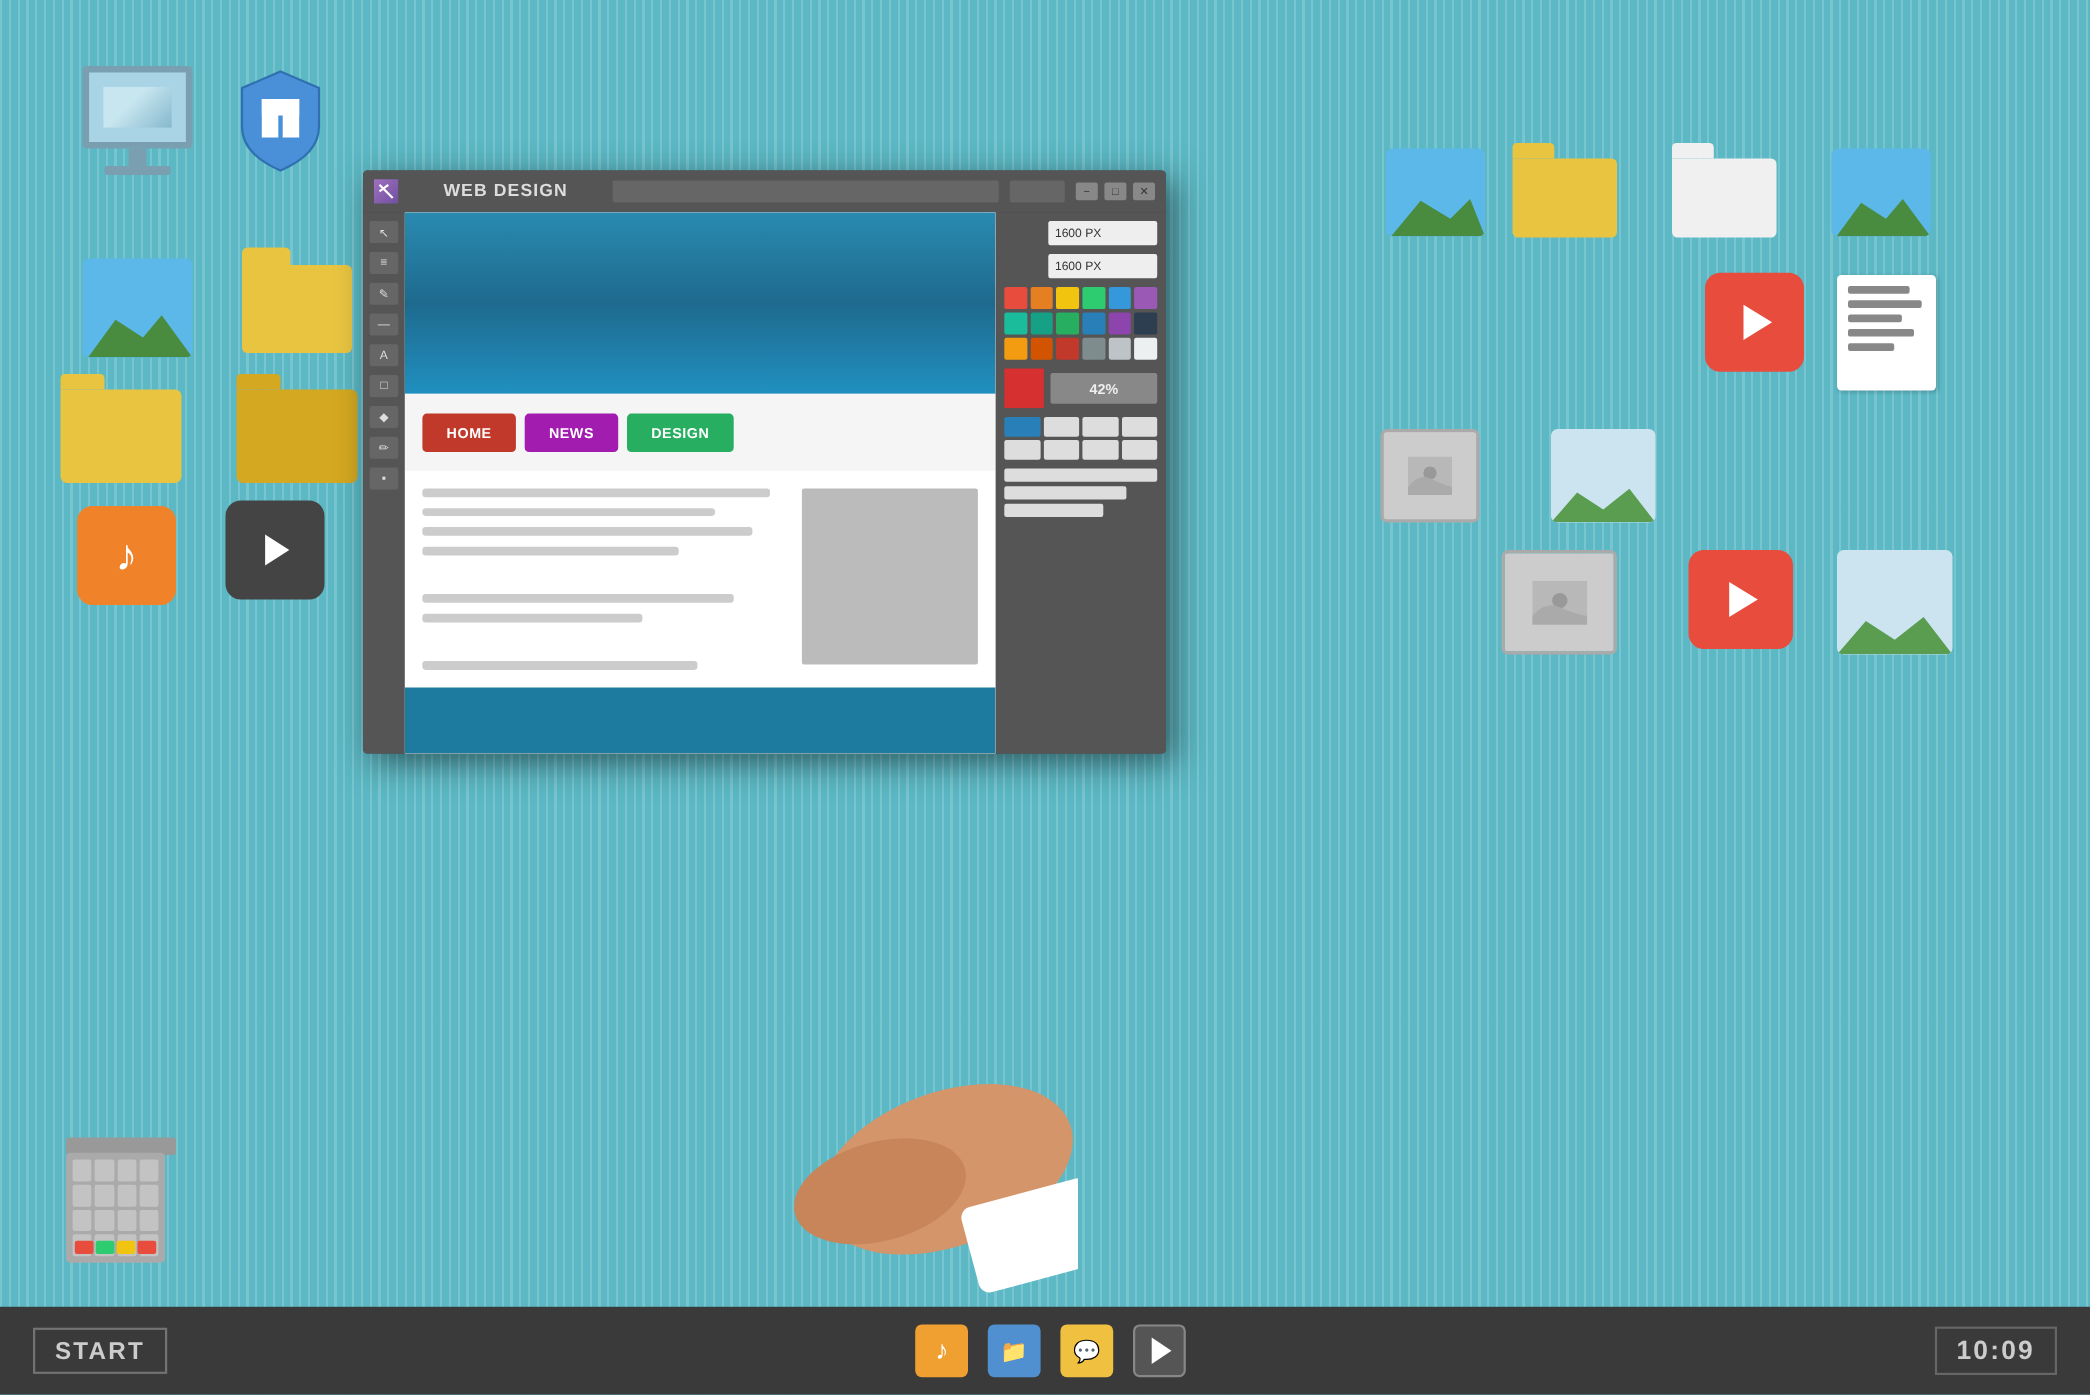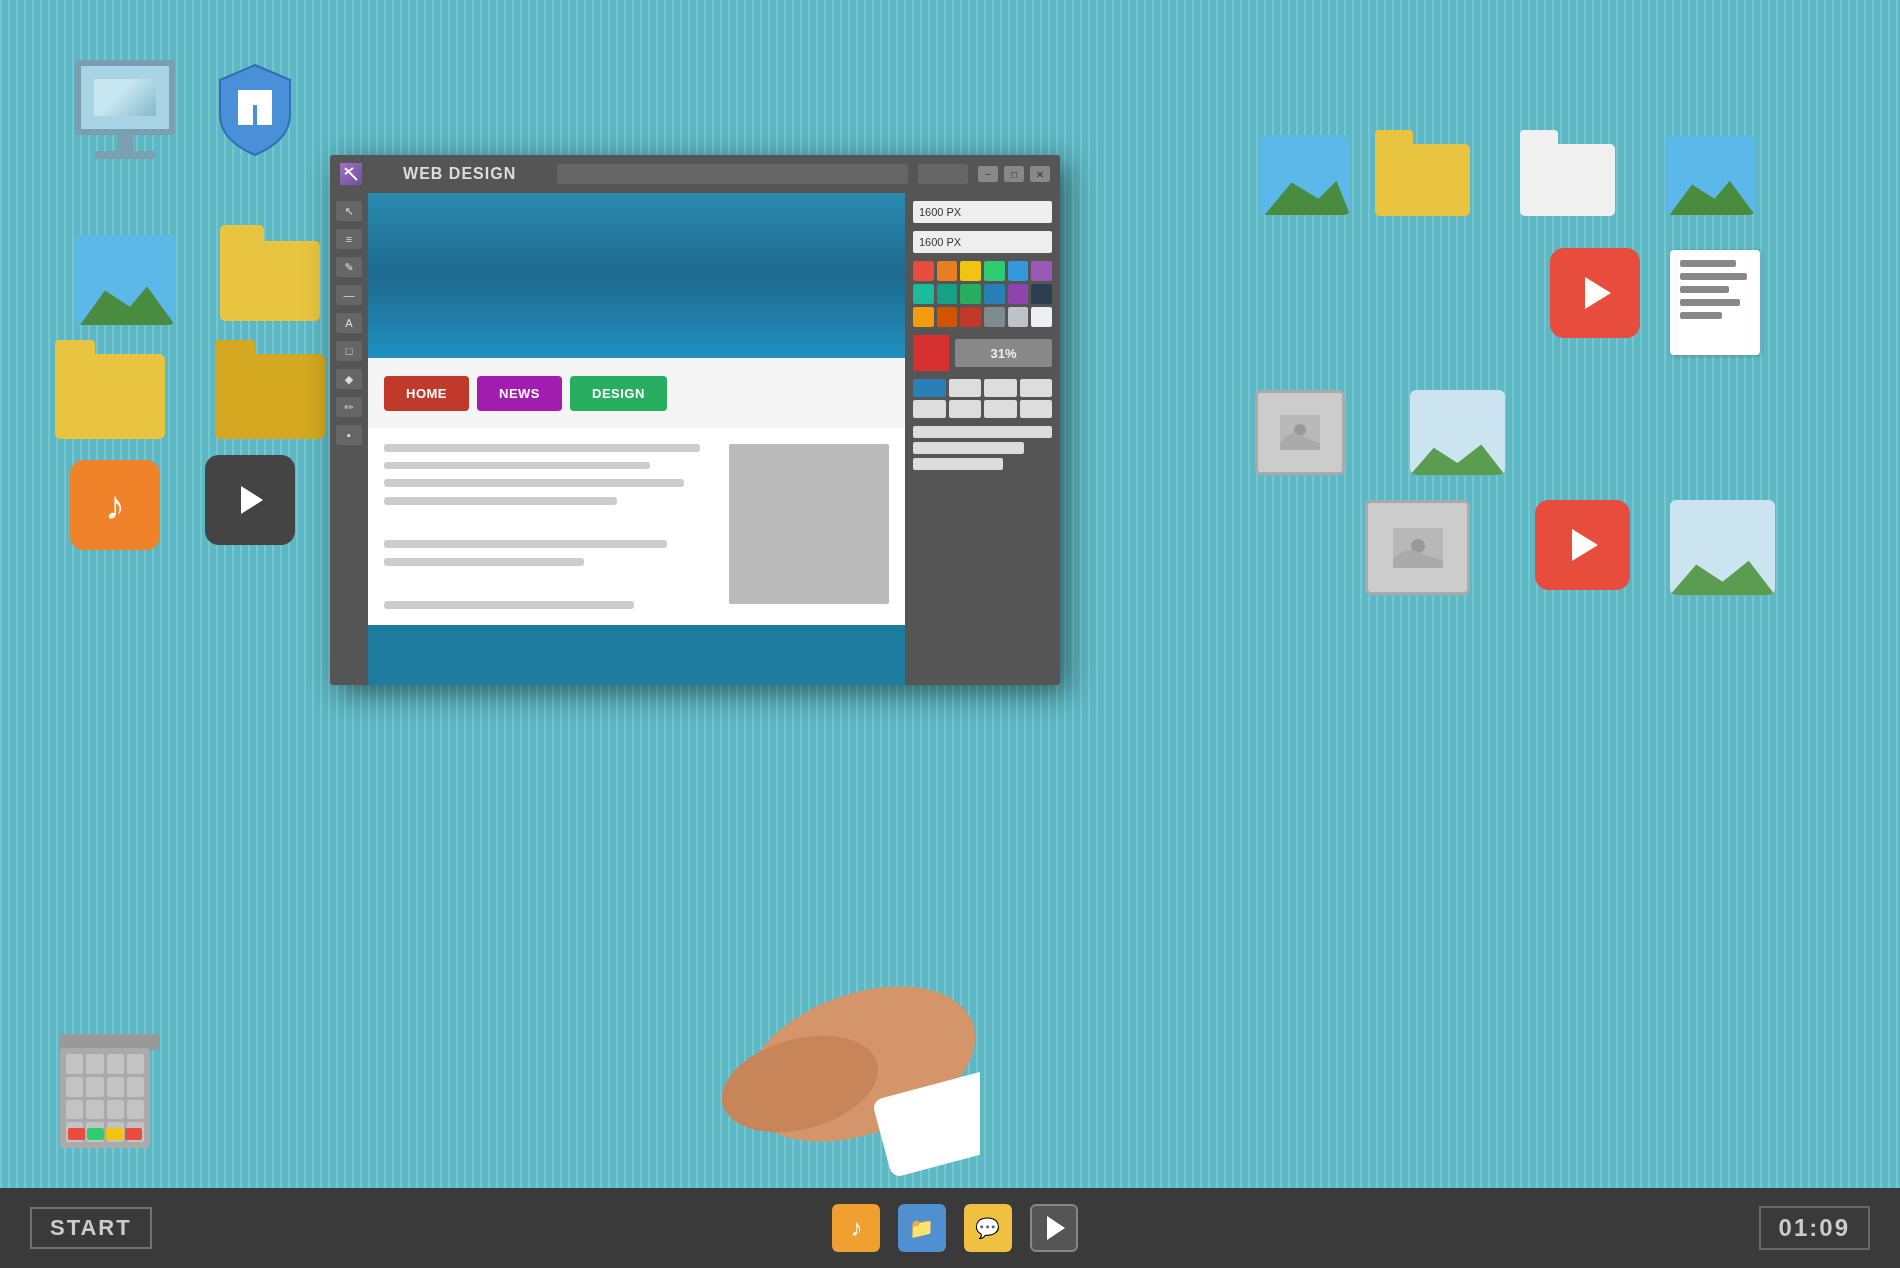--- a/index.html
+++ b/index.html
@@ -282,20 +282,21 @@
       padding: 8px;
       border-radius: 0 0 4px 0;
       display: flex;
       flex-direction: column;
       gap: 8px;
     }
     .panel-input-row {
       display: flex;
       align-items: center;
       gap: 4px;
+      margin-left: 40px;
     }
     .panel-input {
       flex: 1;
       height: 22px;
       background: #eee;
       border-radius: 2px;
       display: flex;
       align-items: center;
       padding: 0 6px;
       font-size: 11px;
@@ -691,21 +692,21 @@
       <div class="color-swatch" style="background:#2c3e50;"></div>
       <div class="color-swatch" style="background:#f39c12;"></div>
       <div class="color-swatch" style="background:#d35400;"></div>
       <div class="color-swatch" style="background:#c0392b;"></div>
       <div class="color-swatch" style="background:#7f8c8d;"></div>
       <div class="color-swatch" style="background:#bdc3c7;"></div>
       <div class="color-swatch" style="background:#ecf0f1;"></div>
     </div>
     <div class="panel-zoom-row">
       <div class="panel-red-swatch"></div>
-      <div class="panel-zoom-box">31%</div>
+      <div class="panel-zoom-box">42%</div>
     </div>
     <div class="panel-mini-grid">
       <div class="panel-mini-cell" style="background:#2980b9;"></div>
       <div class="panel-mini-cell" style="background:#ddd;"></div>
       <div class="panel-mini-cell" style="background:#ddd;"></div>
       <div class="panel-mini-cell" style="background:#ddd;"></div>
       <div class="panel-mini-cell" style="background:#ddd;"></div>
       <div class="panel-mini-cell" style="background:#ddd;"></div>
       <div class="panel-mini-cell" style="background:#ddd;"></div>
       <div class="panel-mini-cell" style="background:#ddd;"></div>
@@ -765,14 +766,14 @@
     <div class="taskbar-icon" style="background:#5090d0;">
       <span style="font-size:20px;">📁</span>
     </div>
     <div class="taskbar-icon" style="background:#f0c040;">
       <span style="font-size:20px;">💬</span>
     </div>
     <div class="taskbar-icon" style="background:#555;border:2px solid #888;">
       <div style="width:0;height:0;border-top:12px solid transparent;border-bottom:12px solid transparent;border-left:18px solid white;margin-left:3px;"></div>
     </div>
   </div>
-  <div class="taskbar-time">01:09</div>
+  <div class="taskbar-time">10:09</div>
 </div>
 
 </body></html>

